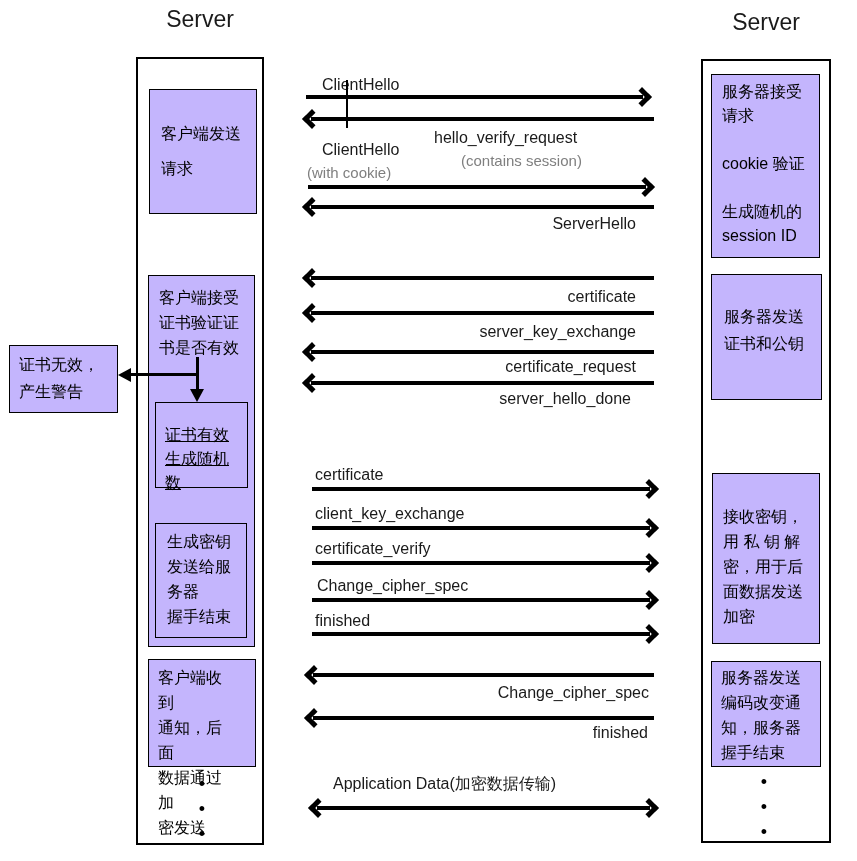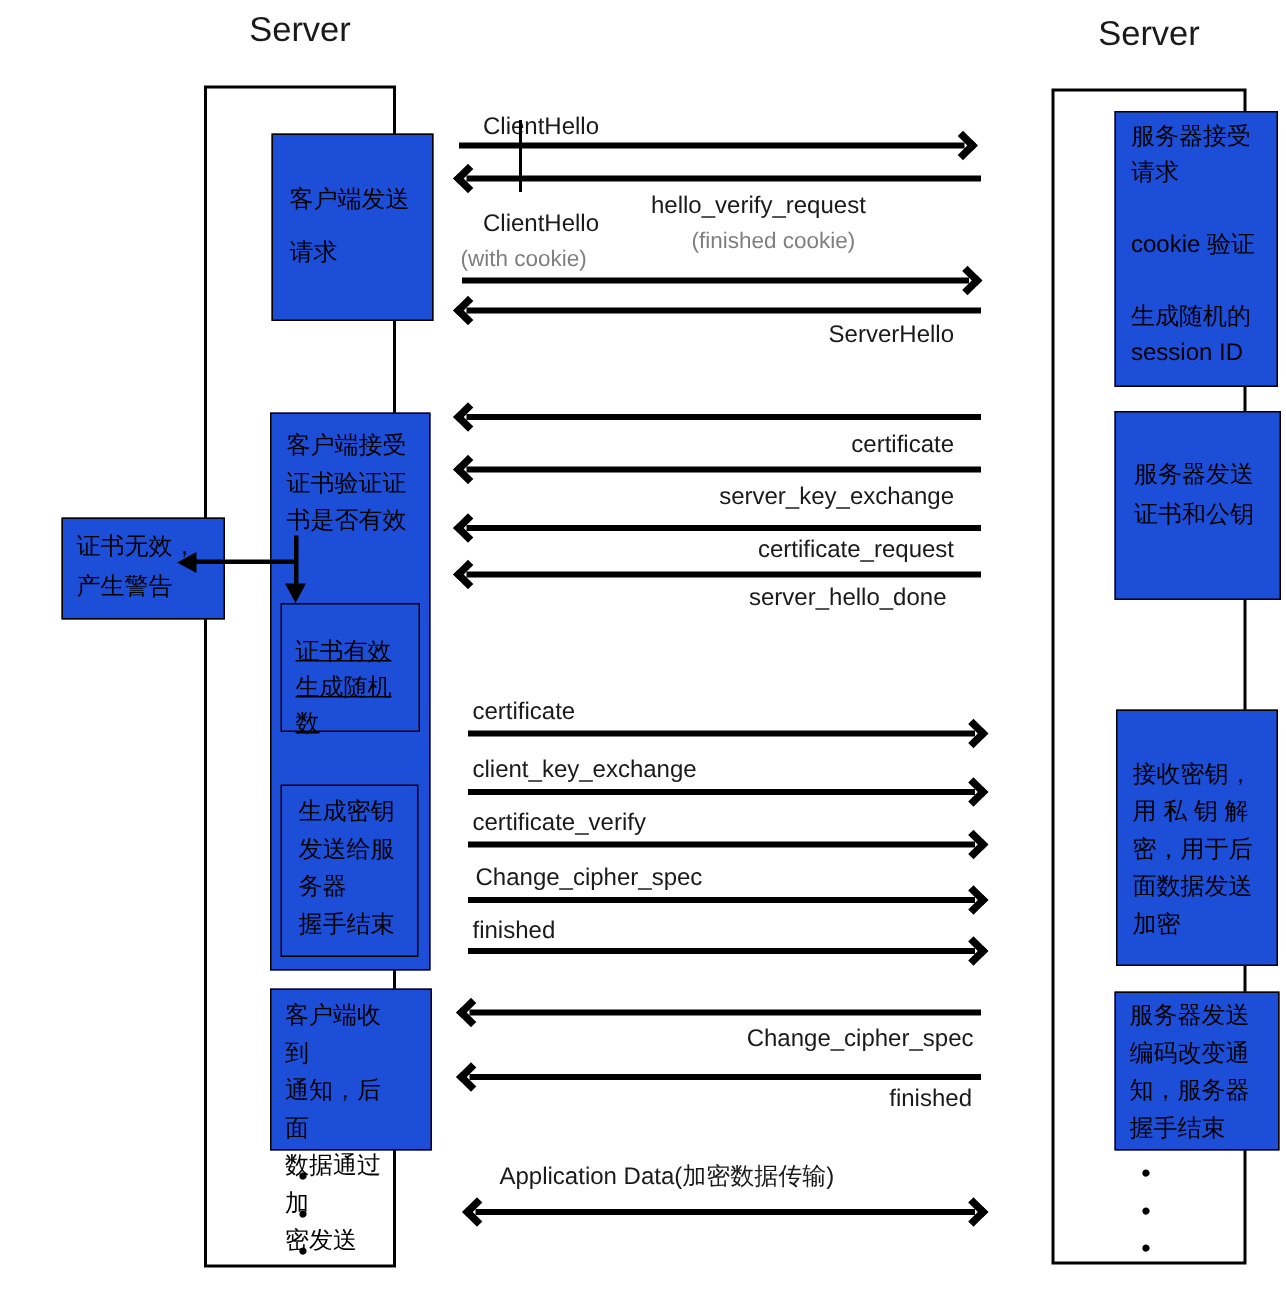--- a/index.html
+++ b/index.html
@@ -1,21 +1,21 @@
 <!DOCTYPE html>
 <html><head>
 <meta charset="utf-8">
 <style>
   html,body{margin:0;padding:0;background:#fff;}
   #stage{position:relative;width:857px;height:861px;background:#ffffff;
          font-family:"Liberation Sans","DejaVu Sans",sans-serif;color:#000;overflow:hidden;}
   .abs{position:absolute;}
   .title{font-size:23px;text-align:center;color:#1a1a1a;}
   .col{position:absolute;border:2px solid #000;background:#fff;}
-  .box{position:absolute;border:1px solid #000;background:#1d4ed8;box-sizing:border-box;margin-left:32px;}
+  .box{position:absolute;border:1px solid #000;background:#c4b5fd;box-sizing:border-box;}
   .cjk{font-size:16px;white-space:pre-line;color:#000;}
   .msg{position:absolute;font-size:16px;color:#1a1a1a;white-space:nowrap;}
   .muted{color:#7f7f7f;font-size:15px;}
   .r-align{text-align:right;}
   .arrow{position:absolute;height:4px;background:#000;}
   .chev{position:absolute;width:14px;height:14px;box-sizing:border-box;
         border-top:5px solid #000;border-right:5px solid #000;}
   .chev.cr{right:-6px;top:-5px;transform:rotate(45deg);}
   .chev.cl{left:-6px;top:-5px;transform:rotate(225deg);}
   .thin{position:absolute;background:#000;}
@@ -99,21 +99,21 @@
   <div class="msg" style="left:322px;top:76px;">ClientHello</div>
   <div class="arrow" style="left:306px;top:95px;width:337px;">
     <span class="chev cr"></span>
     </div>
   <div class="thin" style="left:346px;top:80px;width:2px;height:48px;"></div>
 
   <div class="arrow" style="left:311px;top:117px;width:343px;">
     <span class="chev cl"></span>
     </div>
   <div class="msg" style="left:434px;top:129px;text-align:right;">hello_verify_request</div>
-  <div class="msg muted" style="left:461px;top:152px;">(finished cookie)</div>
+  <div class="msg muted" style="left:461px;top:152px;">(contains session)</div>
 
   <div class="msg" style="left:322px;top:141px;">ClientHello</div>
   <div class="msg muted" style="left:307px;top:164px;">(with cookie)</div>
   <div class="arrow" style="left:308px;top:185px;width:338px;">
     <span class="chev cr"></span>
     </div>
 
   <div class="arrow" style="left:311px;top:205px;width:343px;">
     <span class="chev cl"></span>
     </div>

